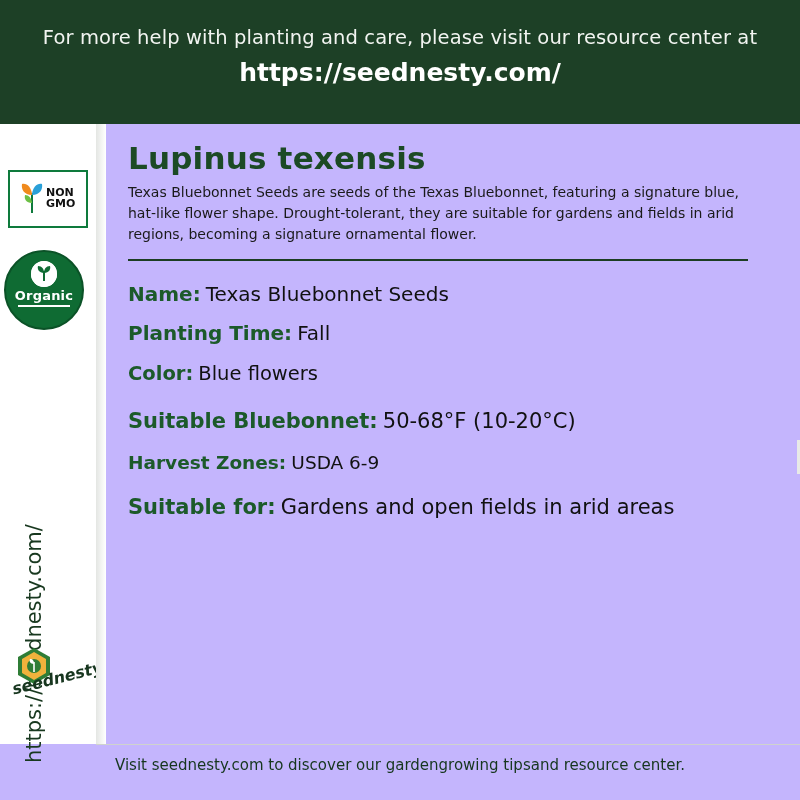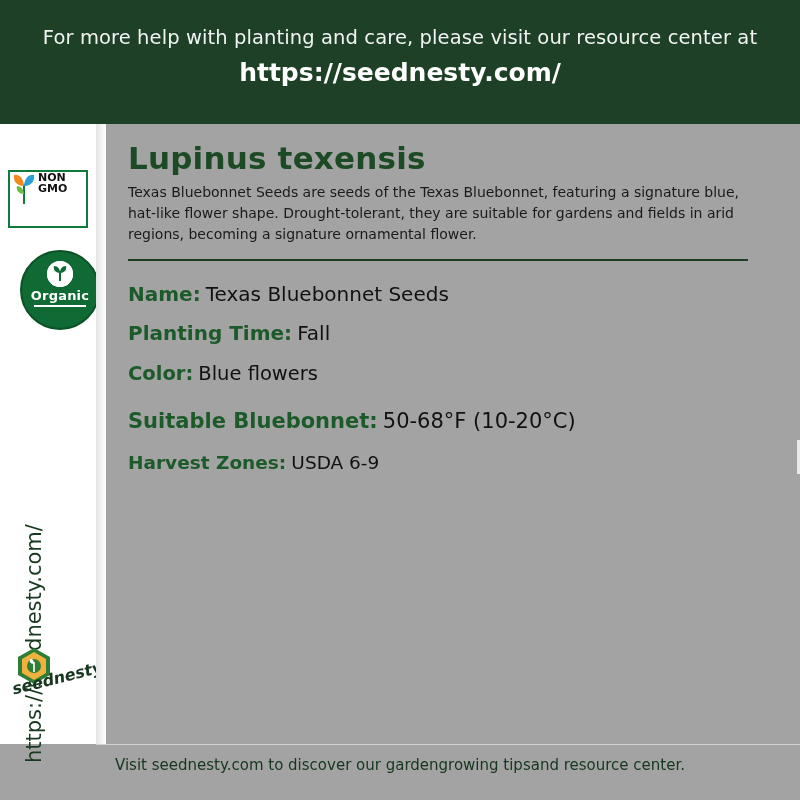--- a/index.html
+++ b/index.html
@@ -11,21 +11,21 @@
     height: 800px;
     background: #ffffff;
     font-family: "DejaVu Sans", "Liberation Sans", sans-serif;
     overflow: hidden;
   }
 
   .packet {
     position: relative;
     width: 800px;
     height: 800px;
-    background: #a3a3a3;
+    background: #c4b5fd;
     box-sizing: border-box;
   }
 
   
   .banner {
     position: absolute;
     left: 0;
     top: 0;
     width: 800px;
     height: 124px;
@@ -65,21 +65,22 @@
     width: 80px;
     height: 58px;
     border: 2px solid #0e7a3c;
     background: #ffffff;
     box-sizing: border-box;
     overflow: hidden;
   }
   .badge-nongmo .ng-top {
     display: flex;
     height: 52px;
-    align-items: flex-start;
+    align-items: center;
+    padding-left: 8px;
   }
   .badge-nongmo .ng-leaf {
     width: 28px;
     height: 34px;
     position: relative;
     flex: 0 0 28px;
   }
   .badge-nongmo .ng-text {
     flex: 1;
     font-size: 11px;
@@ -96,21 +97,21 @@
     font-weight: 700;
     letter-spacing: .6px;
     text-align: center;
     line-height: 18px;
     height: 18px;
     margin-top: 40px;
   }
 
   .badge-organic {
     position: absolute;
-    left: 20px;
+    left: 4px;
     top: 126px;
     width: 80px;
     height: 80px;
     border-radius: 50%;
     background: #0f6b33;
     border: 2px solid #0b5227;
     box-sizing: border-box;
     color: #ffffff;
     text-align: center;
   }
@@ -359,18 +360,22 @@
       <span class="spec-value">50-68°F (10-20°C)</span>
     </div>
 
 
     <div class="spec-row sz-17 r6">
       <span class="spec-label">Harvest Zones:</span>
       <span class="spec-value">USDA 6-9</span>
     </div>
 
 
+    <div class="spec-row sz-20">
+      <span class="spec-label">Suitable for:</span>
+      <span class="spec-value">Gardens and open fields in arid areas</span>
+    </div>
   </div>
 
   <div class="footer-rule"></div>
   <div class="footer">Visit seednesty.com to discover our gardengrowing tipsand resource center.</div>
 
 </div>
 
 </body></html>

